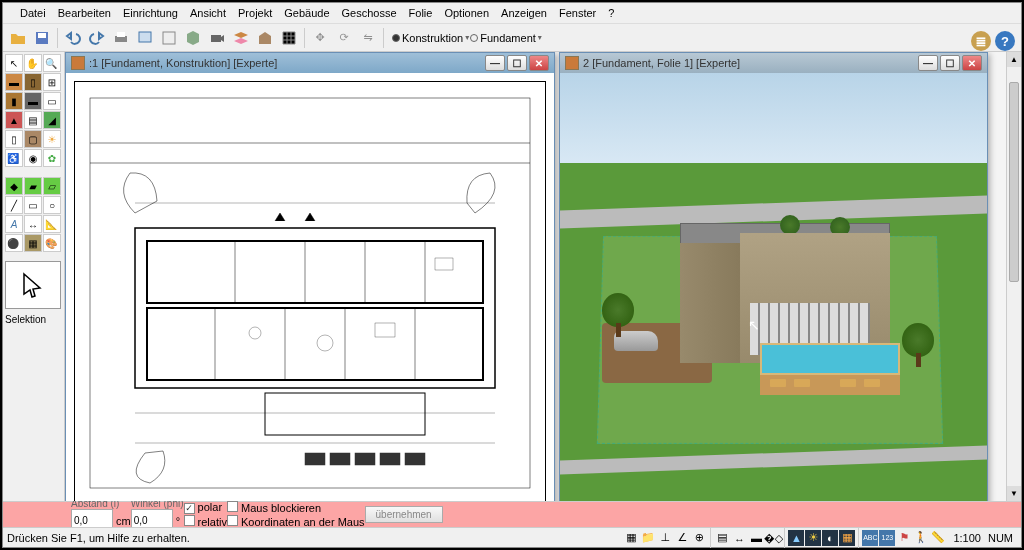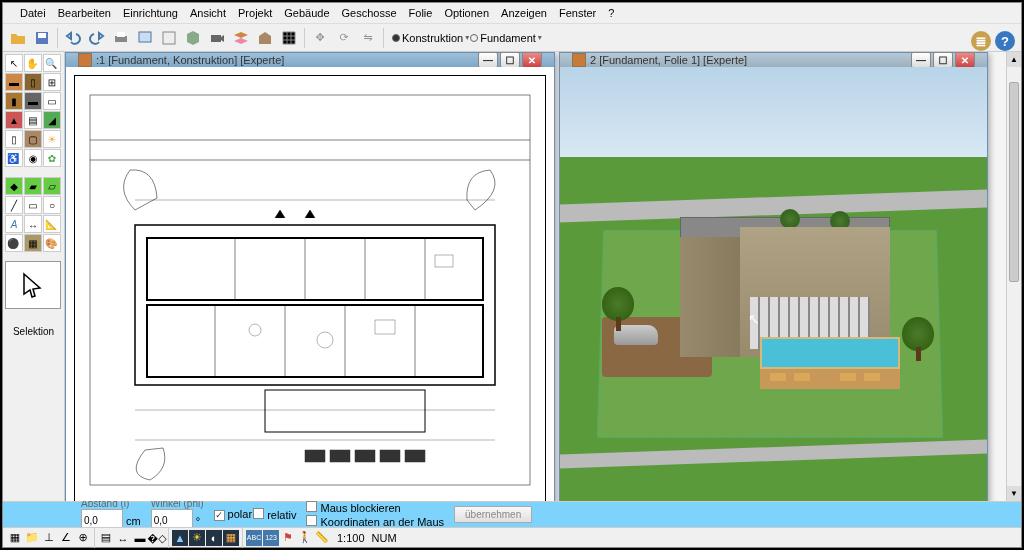--- a/index.html
+++ b/index.html
@@ -14,26 +14,26 @@
 .layer-combo{display:flex;flex-direction:row;gap:1px;margin-left:4px}
 .layer-combo div{display:flex;align-items:center;gap:2px;font-size:10px}
 .layer-combo .rad{width:8px;height:8px;border:1px solid #666;border-radius:50%}
 .layer-combo .arrow{font-size:8px;color:#666}
 .main{flex:1;display:flex;min-height:0}
 .leftbar{width:62px;background:#f0f0f0;display:flex;flex-direction:column;padding:2px;gap:1px;border-right:1px solid #ccc}
 .leftbar .row{display:flex;gap:1px}
 .pbtn{width:18px;height:18px;border:1px solid #ccc;background:#fff;display:inline-flex;align-items:center;justify-content:center;font-size:10px}
 .preview{margin-top:8px;border:1px solid #999;background:#fff;width:56px;height:48px;display:flex;align-items:center;justify-content:center}
 .preview svg{width:30px;height:30px}
-.plabel{text-align:center;font-size:10px;margin-top:16px}
+.plabel{text-align:left;font-size:10px;margin-top:4px}
 .workspace{flex:1;position:relative;background:#f4f4f4;overflow:hidden}
 .win{position:absolute;background:#fff;border:1px solid #6a8fb5;box-shadow:2px 2px 6px rgba(0,0,0,.3);display:flex;flex-direction:column}
 .win.left{left:0;top:0;width:490px;height:462px}
 .win.right{left:494px;top:0;width:429px;height:462px}
-.titlebar{height:14px;background:linear-gradient(#9fbfd8,#7ea8c8);display:flex;align-items:center;padding:0 12px;color:#333;gap:4px}
+.titlebar{height:20px;background:linear-gradient(#9fbfd8,#7ea8c8);display:flex;align-items:center;padding:0 5px;color:#333;gap:4px}
 .win.right .titlebar{background:linear-gradient(#b8c8d4,#9ab0c0)}
 .titlebar .ticon{width:14px;height:14px;background:#c97a3a;border:1px solid #875}
 .titlebar .ttext{flex:1;font-size:11px}
 .winbtns{display:flex;gap:2px}
 .winbtn{width:20px;height:16px;border:1px solid #888;background:linear-gradient(#fff,#ddd);display:flex;align-items:center;justify-content:center;font-size:10px;font-weight:bold;border-radius:2px}
 .winbtn.close{background:linear-gradient(#e88,#c44);color:#fff}
 .wincontent{flex:1;background:#fff;position:relative;overflow:hidden}
 .floorplan{position:absolute;inset:8px;border:1px solid #000}
 .render3d{position:absolute;inset:0}
 .sky{position:absolute;left:0;right:0;top:0;height:90px;background:linear-gradient(#b8d4e8,#d8e8f4)}
@@ -53,21 +53,21 @@
 .pool{position:absolute;left:200px;top:270px;width:140px;height:32px;background:#4ac0d8;border:2px solid #d8b878}
 .deck{position:absolute;left:200px;top:302px;width:140px;height:20px;background:#c89858}
 .tree{position:absolute;width:36px;height:44px}
 .tree .trunk{position:absolute;left:16px;bottom:0;width:5px;height:14px;background:#5a3a1a}
 .tree .crown{position:absolute;left:2px;top:0;width:32px;height:34px;background:radial-gradient(#4a7a2a,#2a5a0a);border-radius:50% 50% 48% 48%}
 .car{position:absolute;left:54px;top:258px;width:44px;height:20px;background:linear-gradient(#ccc,#999);border-radius:6px 10px 4px 4px}
 .lounger{position:absolute;width:16px;height:8px;background:#d8a858;border-radius:1px}
 .scrollbar-v{position:absolute;right:0;top:0;bottom:0;width:15px;background:#f0f0f0;border-left:1px solid #ccc}
 .scrollbar-v .thumb{position:absolute;left:2px;right:2px;top:30px;height:200px;background:#ccc;border:1px solid #aaa;border-radius:2px}
 .scrollbar-v .arr{position:absolute;left:0;right:0;height:15px;background:#ddd;display:flex;align-items:center;justify-content:center;font-size:8px}
-.bottombar{display:flex;align-items:center;padding:3px 6px;gap:10px;background:#7dd3fc;border-top:1px solid #ccc;height:26px;font-size:10px}
+.bottombar{display:flex;align-items:center;padding:3px 6px;background:#fca5a5;border-top:1px solid #ccc;height:26px;font-size:10px}
 .bottombar .grp{display:flex;align-items:center;gap:3px}
 .bottombar input[type=text]{width:42px;height:24px;border:1px solid #aaa;padding:0 2px;font-size:10px}
 .bottombar label{font-size:10px;color:#666}
 .chk{width:11px;height:11px;border:1px solid #888;display:inline-flex;align-items:center;justify-content:center;font-size:9px;color:#333;background:#fff}
 .btn-over{padding:2px 10px;background:linear-gradient(#f8f8f8,#e0e0e0);border:1px solid #aaa;font-size:10px;color:#888}
 .statusbar{display:flex;align-items:center;padding:1px 4px;background:#f0f0f0;border-top:1px solid #ccc;height:20px;font-size:10px;gap:4px}
 .statusbar .stext{flex:1}
 .status-icons{display:flex;gap:1px;align-items:center}
 .sicon{width:16px;height:16px;display:inline-flex;align-items:center;justify-content:center;font-size:11px}
 .helpicons{position:absolute;right:6px;top:28px;display:flex;gap:4px}
@@ -361,32 +361,33 @@
   <div class="bottombar">
     <div style="width:62px"></div>
     <div class="grp">
       <div><label>Abstand (l)</label><br>
         <input type="text" value="0,0" style=""> <span>cm</span></div>
     </div>
     <div class="grp">
       <div><label>Winkel (phi)</label><br>
         <input type="text" value="0,0" style=""> <span>°</span></div>
     </div>
-    <div class="grp" style="flex-direction:row;align-items:flex-start;gap:1px">
+    <div class="grp" style="flex-direction:column;align-items:flex-start;gap:1px">
       <div><span class="chk">✓</span> <span>polar</span></div>
       <div><span class="chk"></span> <span>relativ</span></div>
     </div>
     <div class="grp" style="flex-direction:column;align-items:flex-start;gap:1px">
       <div><span class="chk"></span> <span>Maus blockieren</span></div>
       <div><span class="chk"></span> <span>Koordinaten an der Maus</span></div>
     </div>
     <div class="btn-over">übernehmen</div>
   </div>
 
   <div class="statusbar">
+    <div class="stext">Drücken Sie F1, um Hilfe zu erhalten.</div>
     <div class="status-icons">
       <div class="sicon">▦</div>
       <div class="sicon" style="color:#c84">📁</div>
       <div class="sicon">⊥</div>
       <div class="sicon">∠</div>
       <div class="sicon">⊕</div>
       <div class="sep"></div>
       <div class="sicon">▤</div>
       <div class="sicon">↔</div>
       <div class="sicon">▬</div>

